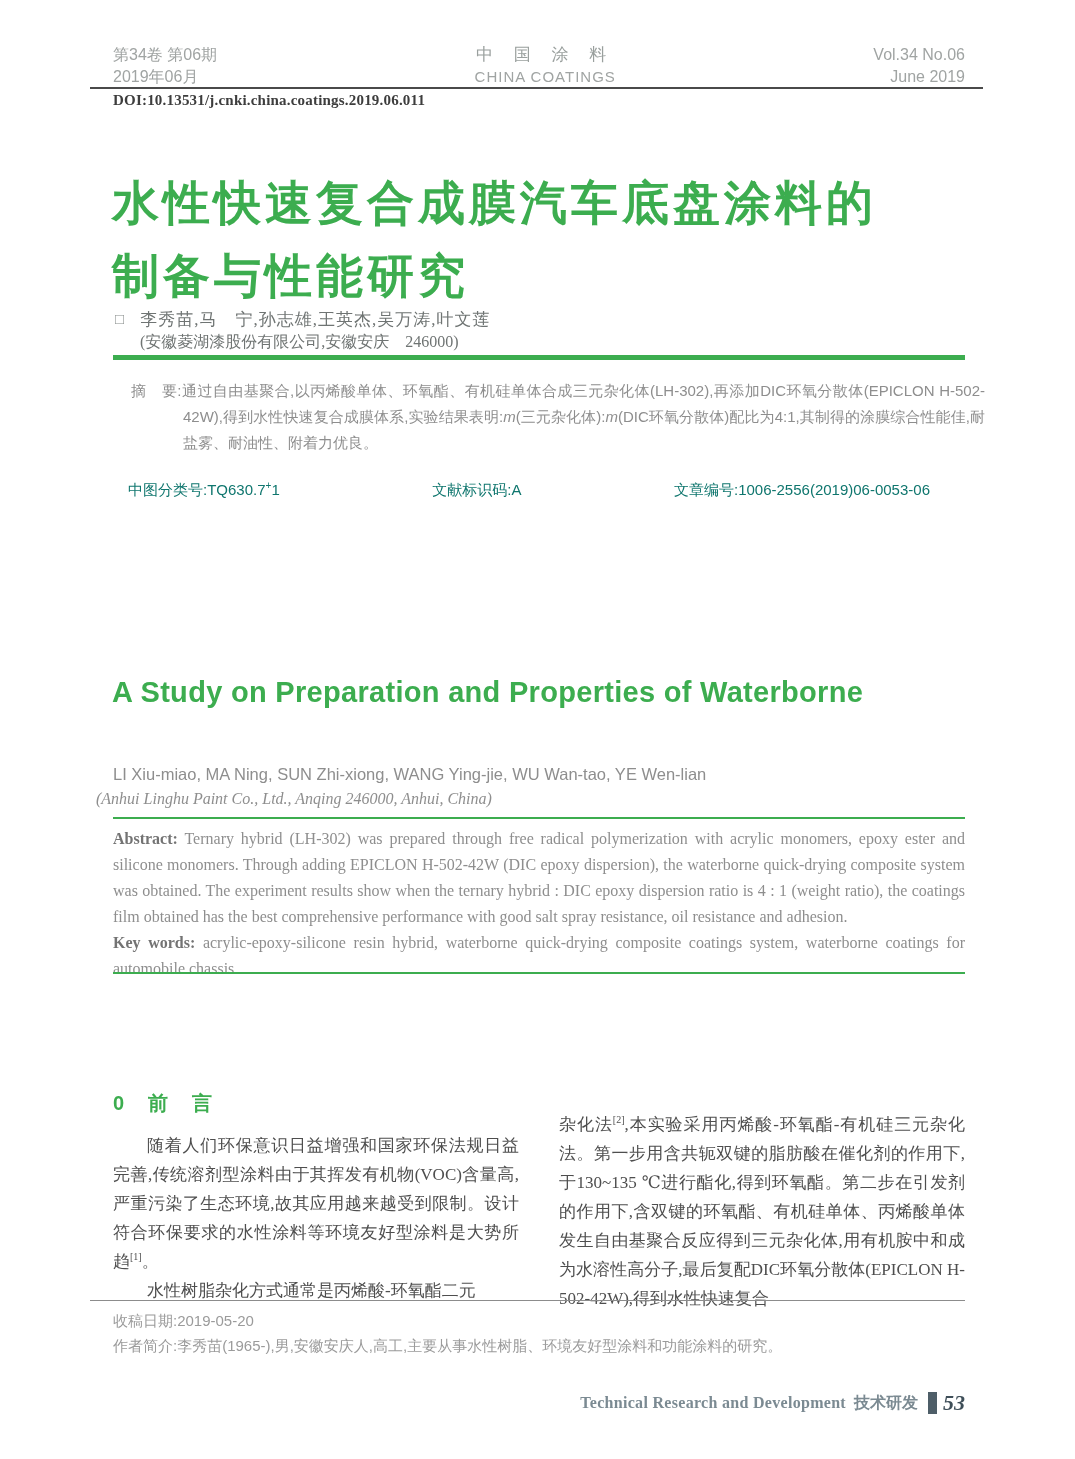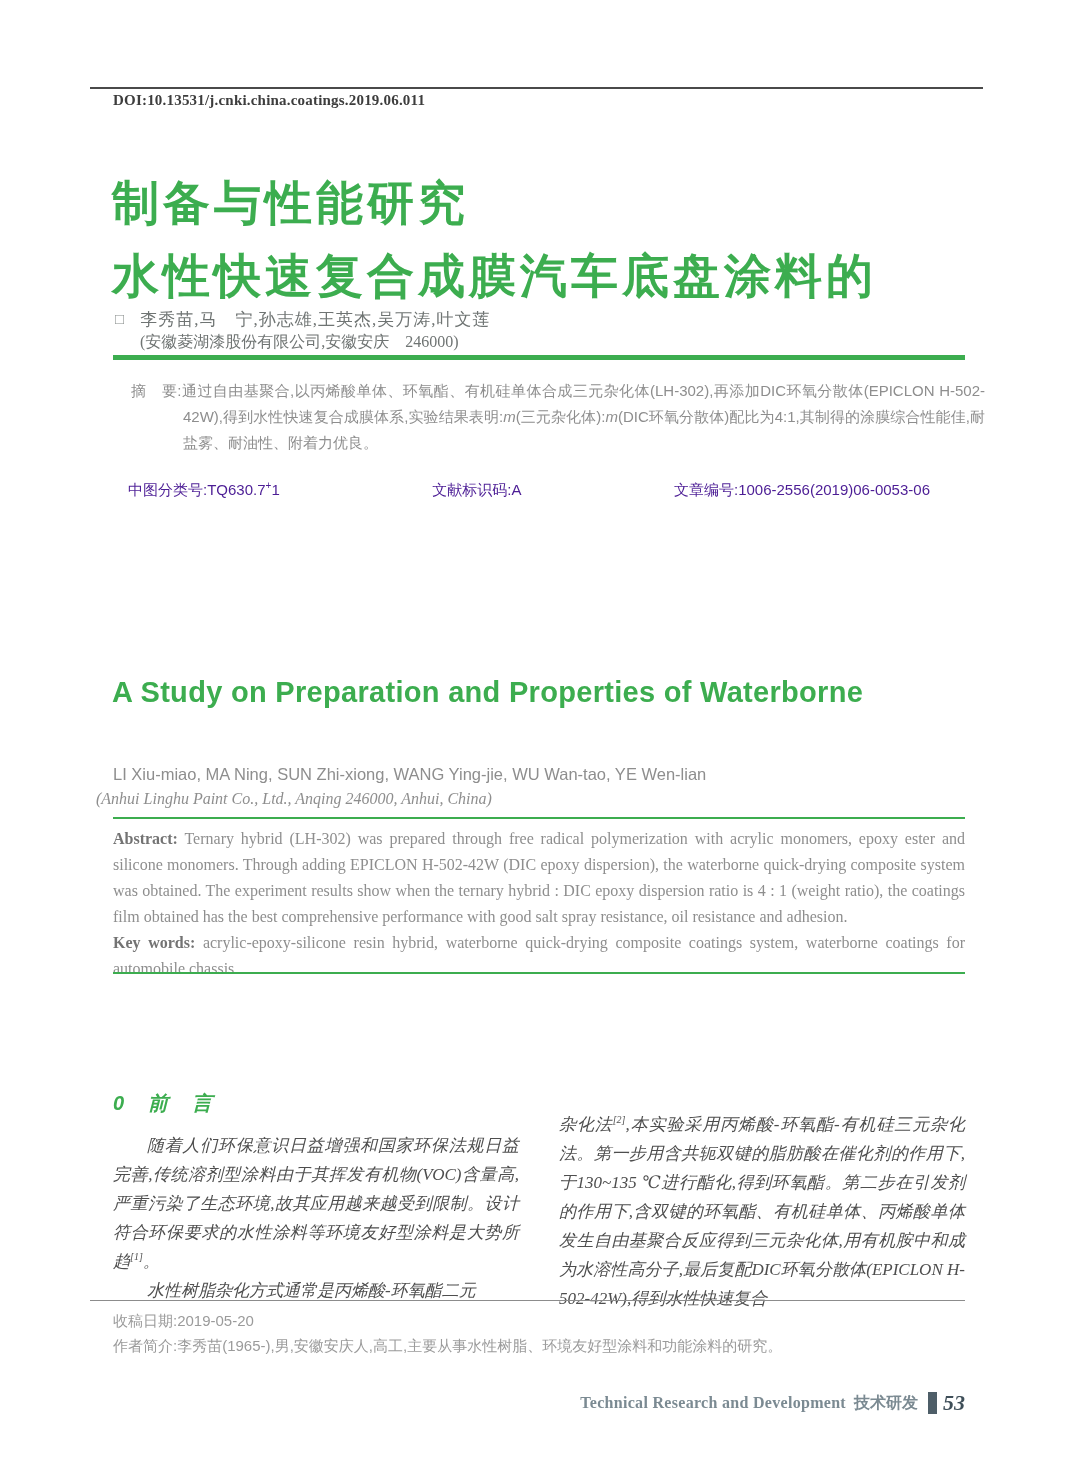--- a/index.html
+++ b/index.html
@@ -57,21 +57,21 @@
   }
   .cn-keywords{
     position:absolute;top:455px;left:125px;width:810px;
     font-family:"Liberation Sans","DejaVu Sans",sans-serif;
     color:#8e8e8e;font-size:15px;line-height:26px;
   }
   .meta-row{
     position:absolute;top:481px;left:128px;width:802px;
     display:flex;justify-content:space-between;
     font-family:"Liberation Sans","DejaVu Sans",sans-serif;
-    color:#4c1d95;font-size:15px;
+    color:#0f766e;font-size:15px;
   }
   sup{font-size:10px;line-height:0;}
   
   .en-title{
     position:absolute;top:668px;left:112px;width:870px;
     font-family:"Liberation Sans","DejaVu Sans",sans-serif;
     font-weight:bold;color:#3cad4f;
     font-size:29px;line-height:48px;letter-spacing:0.3px;
   }
   .en-authors{
@@ -89,21 +89,21 @@
   .en-abstract{
     position:absolute;top:826px;left:113px;width:852px;
     color:#8e8e8e;font-size:16px;line-height:26px;
     text-align:justify;
   }
   .en-abstract b{color:#737373;}
   
   .body-cols{
     position:absolute;top:1088px;left:113px;width:852px;
     display:flex;gap:40px;
-    color:#4e4e4e;font-size:17px;line-height:29px;font-style:italic;
+    color:#4e4e4e;font-size:17px;line-height:29px;
   }
   .col{width:411px;text-align:justify;}
   .col-right{padding-top:22px;}
   .sec-heading{
     font-family:"Liberation Sans","DejaVu Sans",sans-serif;
     font-weight:bold;color:#3cad4f;font-size:20px;
     letter-spacing:2px;line-height:30px;margin:0 0 13px 0;
   }
   .body-cols p{margin:0;}
   .body-cols p.indent{text-indent:2em;}
@@ -123,26 +123,40 @@
   .page-footer .sec-en{font-weight:bold;font-size:16px;letter-spacing:0.3px;}
   .page-footer .sec-cn{font-weight:bold;font-size:16px;margin-left:8px;}
   .page-footer .bar{width:9px;height:22px;background:#4e5e68;margin:0 6px 0 10px;}
   .page-footer .pnum{font-style:italic;font-weight:bold;font-size:22px;color:#3e4e58;}
 </style>
 </head>
 <body>
 
 <div class="page">
 
+  <div class="journal-header">
+    <div class="jh-left">
+      <div>第34卷 第06期</div>
+      <div>2019年06月</div>
+    </div>
+    <div class="jh-center">
+      <div class="cn">中 国 涂 料</div>
+      <div class="en">CHINA COATINGS</div>
+    </div>
+    <div class="jh-right">
+      <div>Vol.34 No.06</div>
+      <div>June 2019</div>
+    </div>
+  </div>
   <div class="header-rule"></div>
   <div class="doi-line">DOI:10.13531/j.cnki.china.coatings.2019.06.011</div>
 
   <div class="cn-title">
+    <div>水性快速复合成膜汽车底盘涂料的</div>
     <div>制备与性能研究</div>
-    <div>水性快速复合成膜汽车底盘涂料的</div>
   </div>
   <div class="cn-authors">
     <span class="marker">□</span>
     <span>李秀苗,马　宁,孙志雄,王英杰,吴万涛,叶文莲</span>
   </div>
   <div class="cn-affil">(安徽菱湖漆股份有限公司,安徽安庆　246000)</div>
 
   <div class="rule-green-thick r1"></div>
 
   <div class="cn-abstract">

